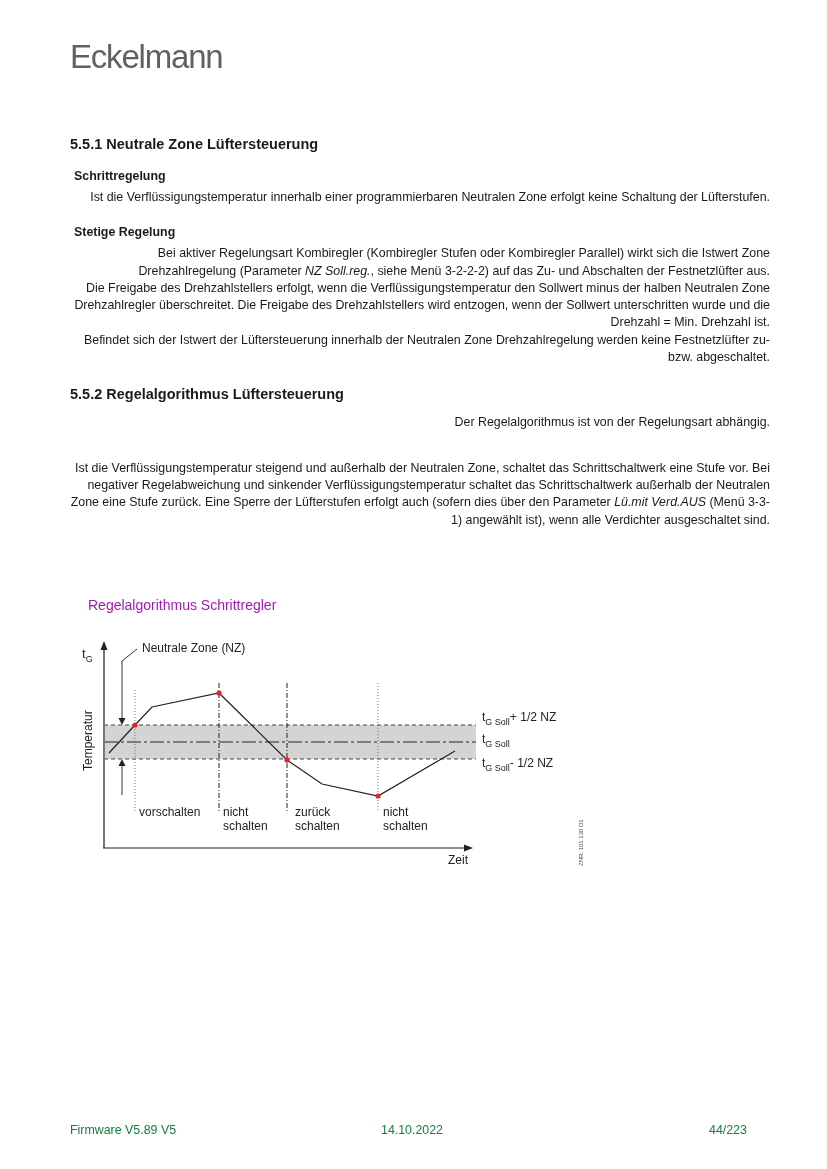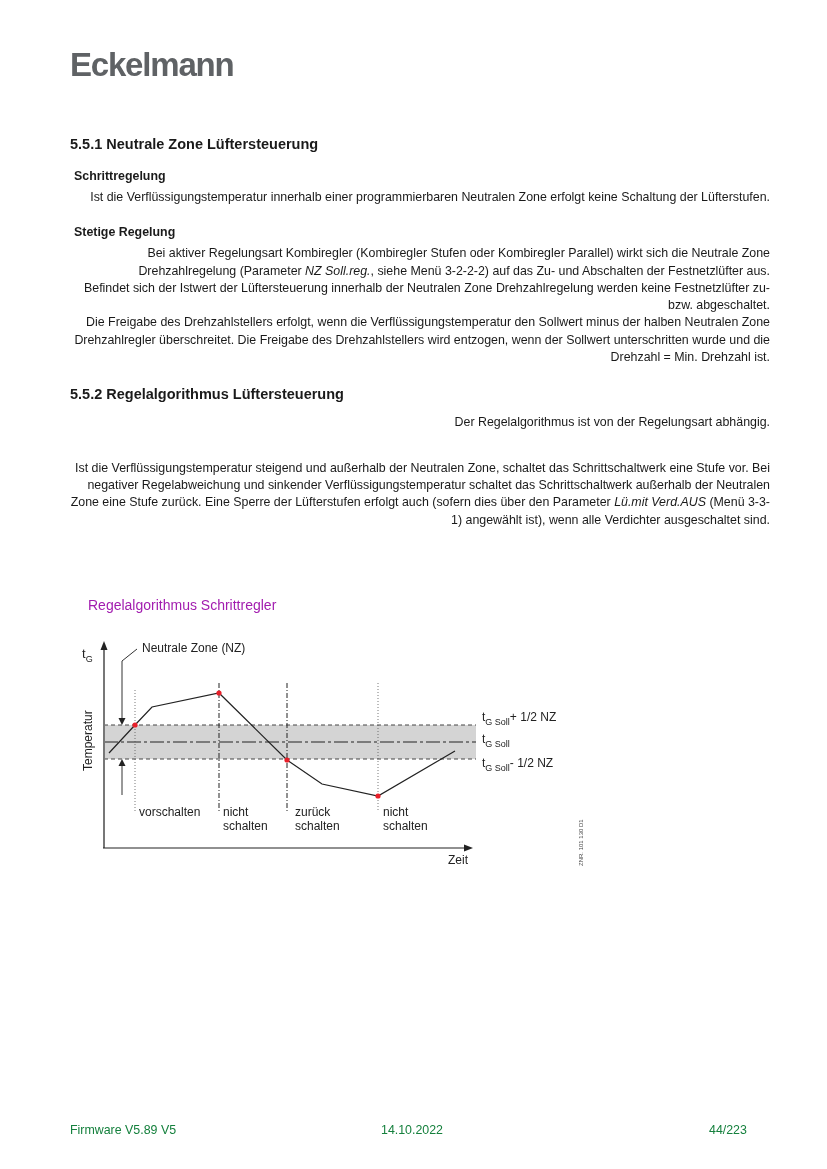--- a/index.html
+++ b/index.html
@@ -1,18 +1,18 @@
 <!DOCTYPE html>
 <html><head>
 <meta charset="utf-8">
 <style>
   html, body { margin: 0; padding: 0; background: #ffffff; }
   body { width: 827px; height: 1169px; position: relative; overflow: hidden;
          font-family: "Liberation Sans", sans-serif; color: #1a1a1a; }
-  .logo { position: absolute; left: 70px; top: 48px; font-size: 33px; font-weight: bold;
+  .logo { position: absolute; left: 70px; top: 40px; font-size: 33px; font-weight: normal;
           color: #5f6265; letter-spacing: -1.2px; line-height: 1; }
   .content { position: absolute; left: 70px; top: 134px; width: 700px; font-size: 12.4px; line-height: 17.3px; }
   h2 { font-size: 14.5px; font-weight: bold; margin: 0; line-height: 20px; }
   h2 .num { }
   h3 { font-size: 12.4px; font-weight: bold; margin: 4px; line-height: 17px; }
   p { margin: 0; text-align: right; }
   .gap-sm { height: 14px; }
   .gap-md { height: 18px; }
   .gap-h2 { height: 10px; }
   i { font-style: italic; }
@@ -28,23 +28,23 @@
 <div class="content">
   <h2>
     <span class="num">5.5.1</span>
     <span>Neutrale Zone Lüftersteuerung</span>
   </h2>
   <div class="gap-h2"></div>
   <h3>Schrittregelung</h3>
   <p>Ist die Verflüssigungstemperatur innerhalb einer programmierbaren Neutralen Zone erfolgt keine Schaltung der Lüfterstufen.</p>
   <div class="gap-sm"></div>
   <h3>Stetige Regelung</h3>
-  <p><span>Bei aktiver Regelungsart Kombiregler (Kombiregler Stufen oder Kombiregler Parallel) wirkt sich die Neutrale Zone Drehzahlregelung (Parameter </span><i>NZ Soll.reg.</i><span>, siehe Menü 3-2-2-2) auf das Zu- und Abschalten der Festnetzlüfter aus.</span></p>
+  <p><span>Bei aktiver Regelungsart Kombiregler (Kombiregler Stufen oder Kombiregler Parallel) wirkt sich die Istwert Zone Drehzahlregelung (Parameter </span><i>NZ Soll.reg.</i><span>, siehe Menü 3-2-2-2) auf das Zu- und Abschalten der Festnetzlüfter aus.</span></p>
+  <p>Die Freigabe des Drehzahlstellers erfolgt, wenn die Verflüssigungstemperatur den Sollwert minus der halben Neutralen Zone Drehzahlregler überschreitet. Die Freigabe des Drehzahlstellers wird entzogen, wenn der Sollwert unterschritten wurde und die Drehzahl = Min. Drehzahl ist.</p>
   <p>Befindet sich der Istwert der Lüftersteuerung innerhalb der Neutralen Zone Drehzahlregelung werden keine Festnetzlüfter zu- bzw. abgeschaltet.</p>
-  <p>Die Freigabe des Drehzahlstellers erfolgt, wenn die Verflüssigungstemperatur den Sollwert minus der halben Neutralen Zone Drehzahlregler überschreitet. Die Freigabe des Drehzahlstellers wird entzogen, wenn der Sollwert unterschritten wurde und die Drehzahl = Min. Drehzahl ist.</p>
   <div class="gap-md"></div>
   <h2>
     <span class="num">5.5.2</span>
     <span>Regelalgorithmus Lüftersteuerung</span>
   </h2>
   <div class="gap-h2"></div>
   <p>Der Regelalgorithmus ist von der Regelungsart abhängig.</p>
   <div class="gap-md"></div>
   <div class="gap-h2"></div>
   <p><span>Ist die Verflüssigungstemperatur steigend und außerhalb der Neutralen Zone, schaltet das Schrittschaltwerk eine Stufe vor. Bei negativer Regelabweichung und sinkender Verflüssigungstemperatur schaltet das Schrittschaltwerk außerhalb der Neutralen Zone eine Stufe zurück. Eine Sperre der Lüfterstufen erfolgt auch (sofern dies über den Parameter </span><i>Lü.mit Verd.AUS</i><span> (Menü 3-3-1) angewählt ist), wenn alle Verdichter ausgeschaltet sind.</span></p>

